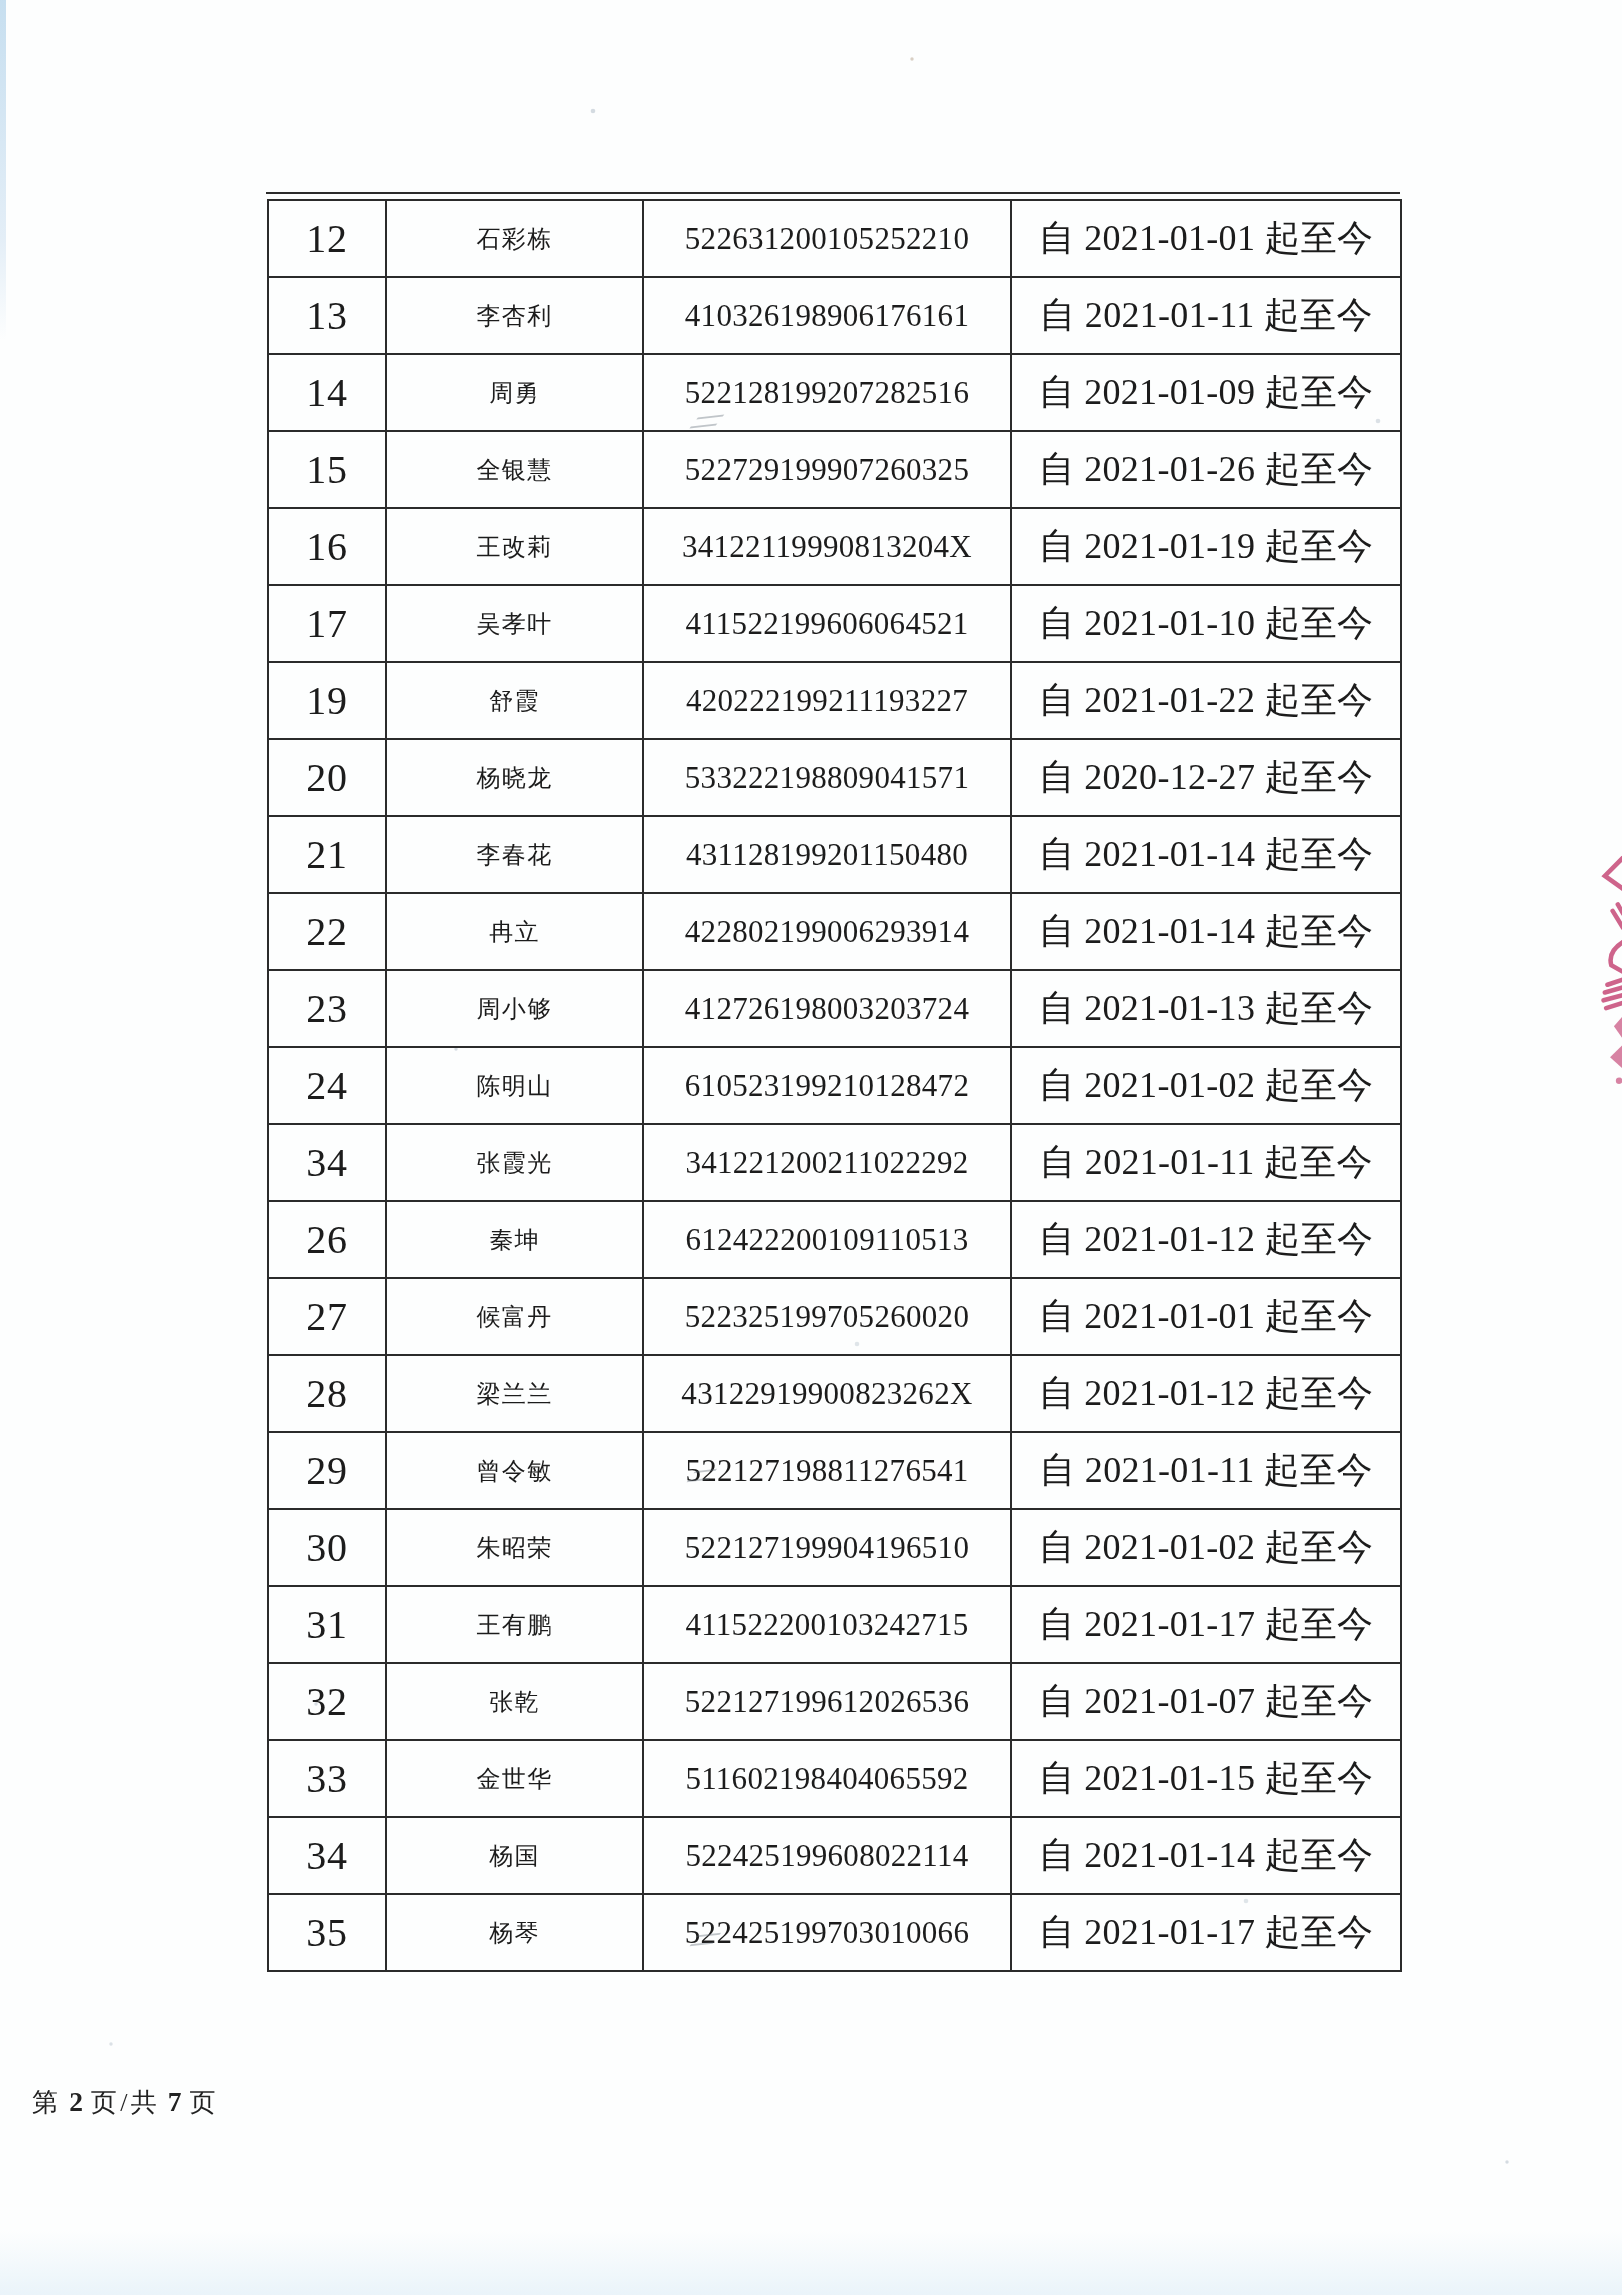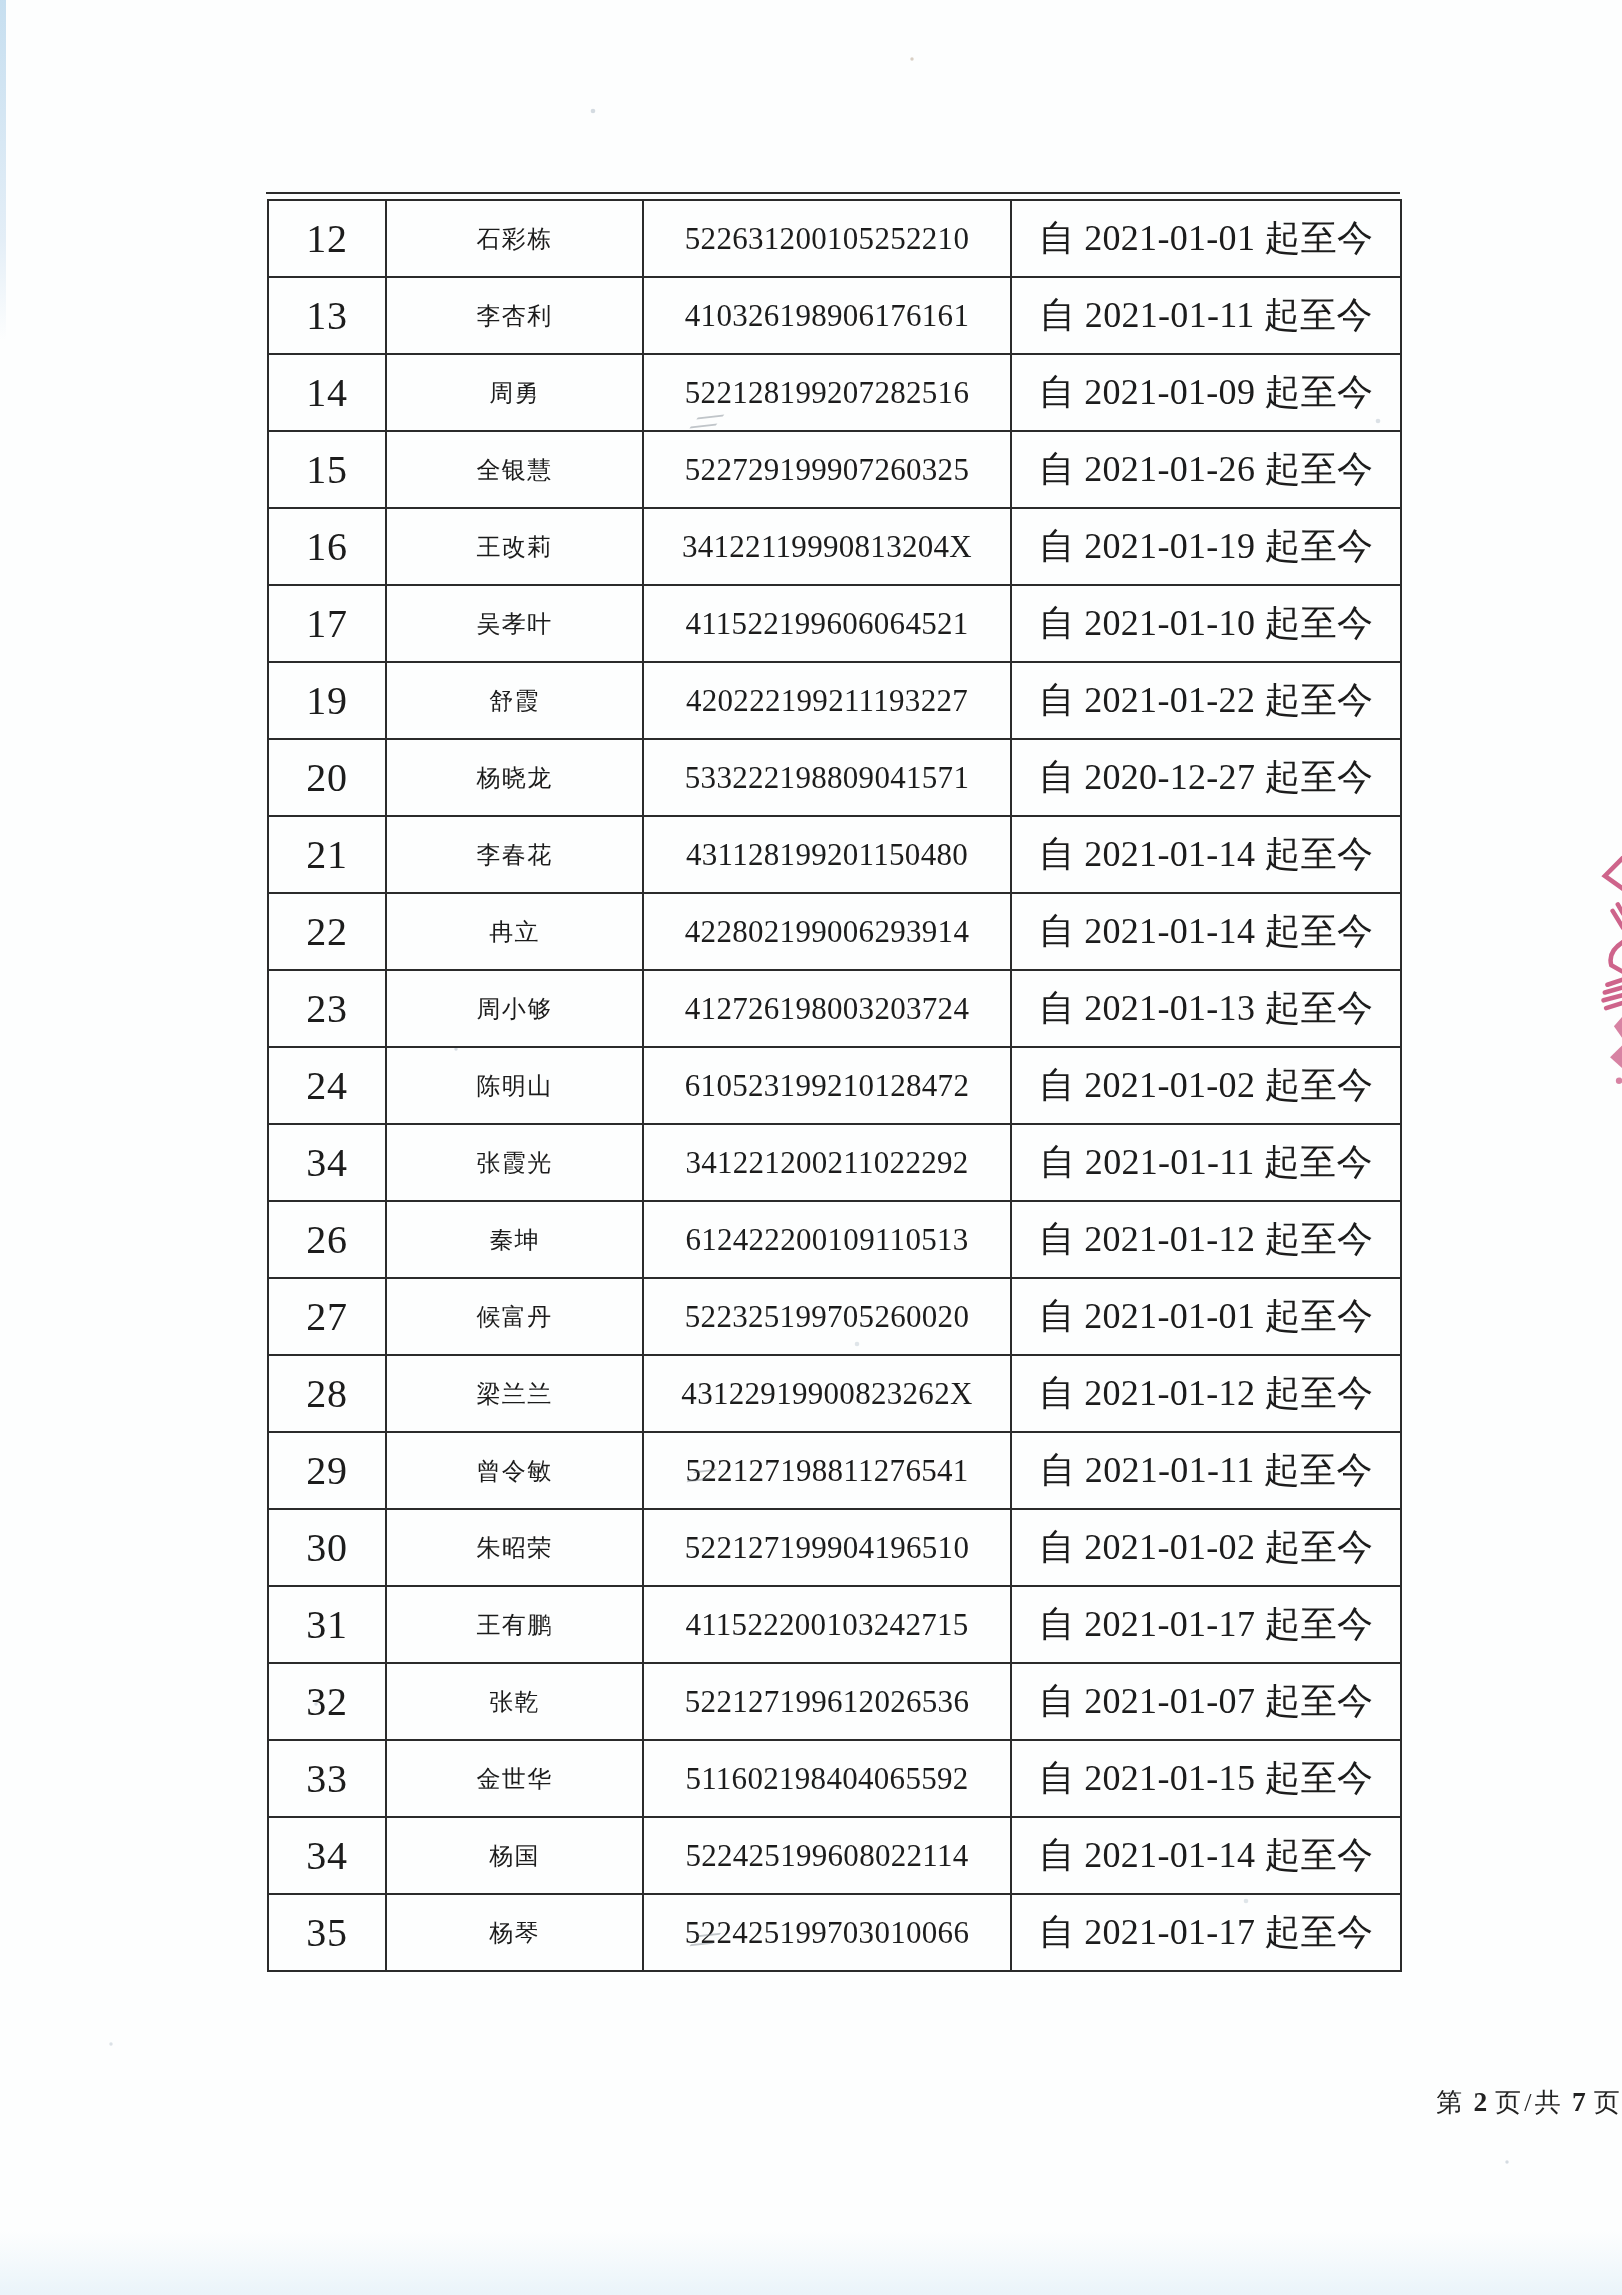--- a/index.html
+++ b/index.html
@@ -63,24 +63,24 @@
   td.c-no     { font-size: 40px; letter-spacing: 0.7px; }
   td.c-name   { font-size: 24px; letter-spacing: 1.3px; }
   td.c-id     { font-size: 31px; letter-spacing: 0.3px; }
   td.c-period { font-size: 36px; letter-spacing: 0.3px; }
   
   .footer {
     position: absolute;
     top: 2085px;
     left: 0;
     width: 100%;
-    text-align: right;
+    text-align: left;
     font-size: 26px;
     letter-spacing: 3.3px;
-    padding-left: 57px;
+    padding-left: 32px;
     box-sizing: border-box;
     color: #222;
   }
   .footer .pg-num {
     font-weight: bold;
     font-size: 27.5px;
     letter-spacing: 0;
     margin: 0 7.9px;
   }
   

